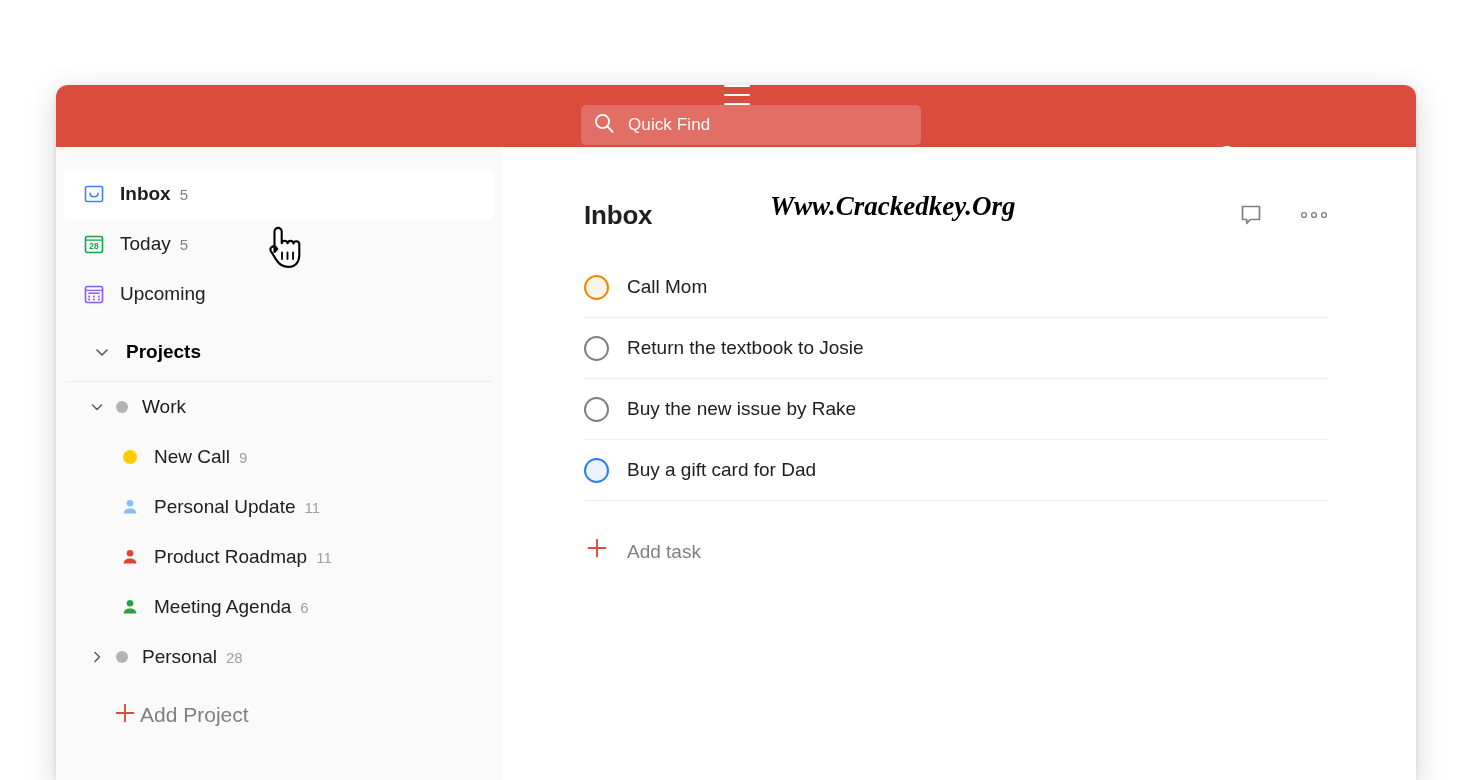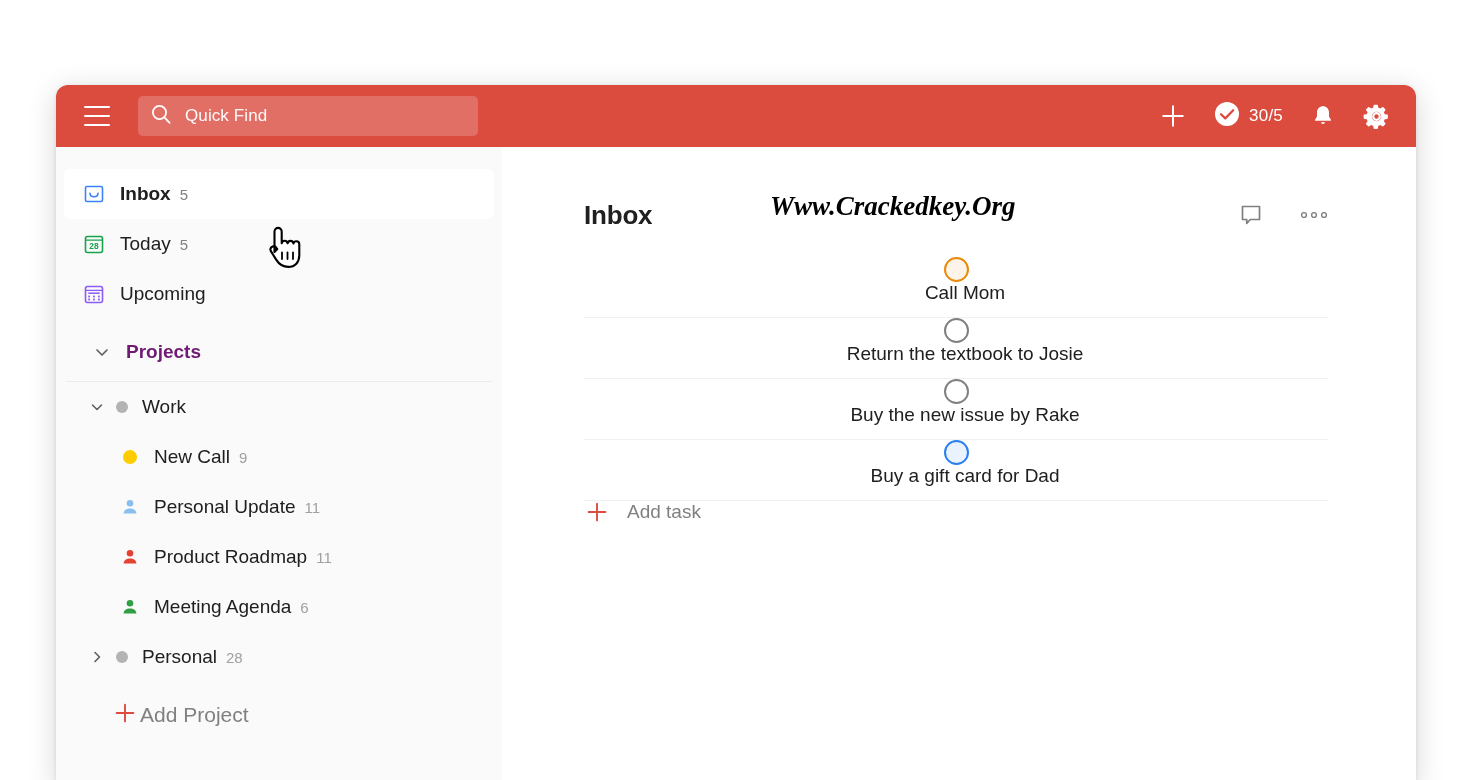--- a/index.html
+++ b/index.html
@@ -24,20 +24,21 @@
   }
 
   
   .topbar {
     position: relative;
     height: 62px;
     background: #db4c3f;
     display: flex;
     align-items: center;
     padding: 0 26px 0 28px;
+    flex-direction: column;
   }
   .hamburger {
     width: 26px; height: 20px;
     display: flex; flex-direction: column; justify-content: space-between;
     cursor: pointer; flex: none;
   }
   .hamburger i { display: block; height: 2px; background: #fff; border-radius: 1px; }
 
   .search {
     margin-left: 28px;
@@ -98,21 +99,21 @@
   .nav-row .cnt { font-size: 15px; color: #808080; margin-left: 9px; }
 
   .section-head {
     display: flex; align-items: center;
     height: 50px;
     margin: 8px 8px 0 8px;
     padding-left: 28px;
     cursor: pointer;
   }
   .section-head .caret { width: 26px; flex: none; display:flex; align-items:center; }
-  .section-head .label { font-size: 19px; font-weight: bold; color: #701a75; margin-left: 8px; }
+  .section-head .label { font-size: 19px; font-weight: bold; color: #000000; margin-left: 8px; }
   .divider { height: 1px; background: #ebebeb; margin: 4px 10px 0 10px; }
 
   .proj-row {
     display: flex; align-items: center;
     height: 50px;
     margin: 0 8px;
     cursor: pointer;
   }
   .proj-row .caret { width: 26px; flex:none; display:flex; align-items:center; justify-content:center; margin-left: 0px; }
   .proj-row .dot { width: 24px; flex:none; display:flex; align-items:center; justify-content:center; }
@@ -166,36 +167,35 @@
     margin-left: auto;
     display: flex; align-items: center; gap: 36px;
   }
   .head-actions .act { cursor: pointer; display: flex; align-items: center; }
 
   .task {
     display: flex; align-items: center;
     height: 61px;
     border-bottom: 1px solid #f0f0f0;
     cursor: pointer;
-    flex-direction: column;
   }
   .task:first-of-type { border-top: none; }
   .checkbox {
     width: 25px; height: 25px;
     border-radius: 50%;
     border: 2px solid #808080;
     flex: none;
     cursor: pointer;
   }
   .checkbox.orange { border-color: #eb8909; background: #fdf4e9; }
   .checkbox.blue   { border-color: #2a7ff0; background: #eaf2fd; }
   .task .ttext { font-size: 19px; color: #202020; margin-left: 18px; }
 
   .addtask {
-    display: flex; align-items: flex-start;
+    display: flex; align-items: flex-end;
     height: 62px;
     cursor: pointer;
   }
   .addtask .plus { margin-left: 2px; flex: none; }
   .addtask .label { font-size: 19px; color: #808080; margin-left: 19px; }
 
   
   .cursor { position: absolute; left: 262px; top: 222px; pointer-events: none; }
 </style>
 </head>

